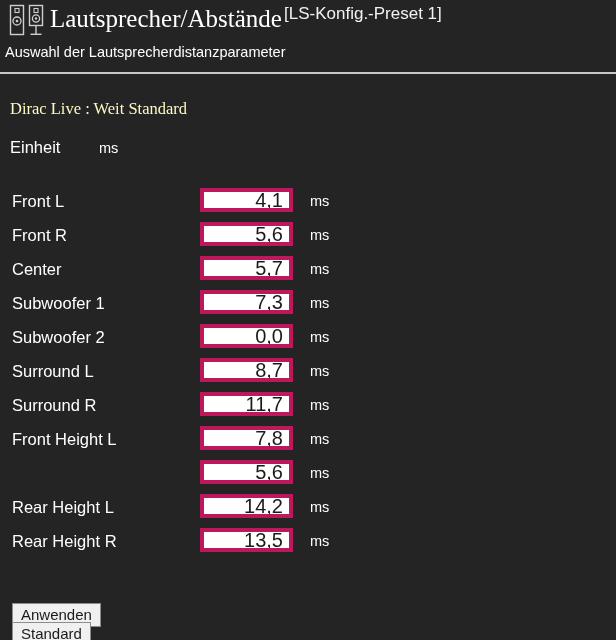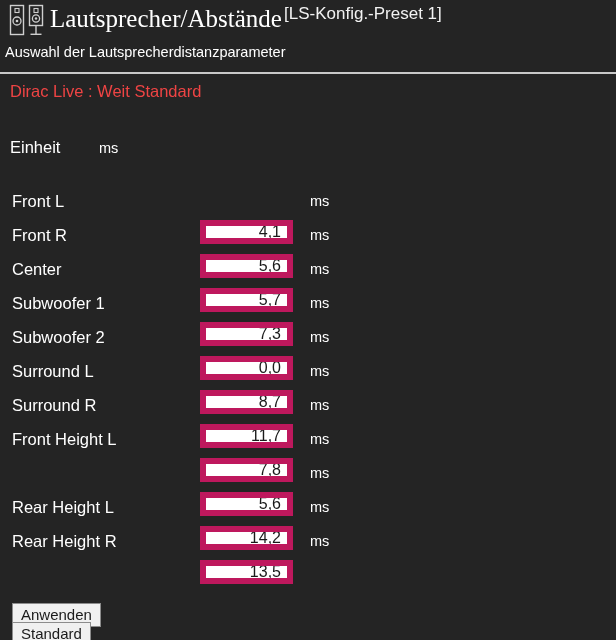--- a/index.html
+++ b/index.html
@@ -79,25 +79,26 @@
     top: 72px;
     width: 616px;
     height: 2px;
     background: #c8c8c8;
   }
 
   
   .dirac-line {
     position: absolute;
     left: 10px;
-    top: 80px;
+    top: 98px;
     font-size: 16.5px;
     line-height: 22px;
-    color: #ef4444;
-    white-space: nowrap;
+    color: #fef9c3;
+    white-space: nowrap;
+    font-family: Liberation Serif, serif;
   }
 
   .unit-row {
     position: absolute;
     left: 0;
     top: 136px;
     width: 616px;
     height: 22px;
   }
   .unit-label {
@@ -140,29 +141,28 @@
     white-space: nowrap;
   }
 
   .row-input {
     position: absolute;
     left: 200px;
     top: 0px;
     width: 93px;
     height: 24px;
     background: #ffffff;
-    border: 6px solid #be185d;
+    border: 4px solid #be185d;
     color: #1a1a1a;
     font-family: "Liberation Sans", sans-serif;
-    font-size: 16px;
+    font-size: 20px;
     line-height: 22px;
     text-align: right;
     padding: 0 6px 0 2px;
     outline: none;
-    margin-top: 32px;
   }
 
   .row-unit {
     position: absolute;
     left: 310px;
     top: 3px;
     font-size: 14.5px;
     line-height: 20px;
     color: #ffffff;
     white-space: nowrap;

